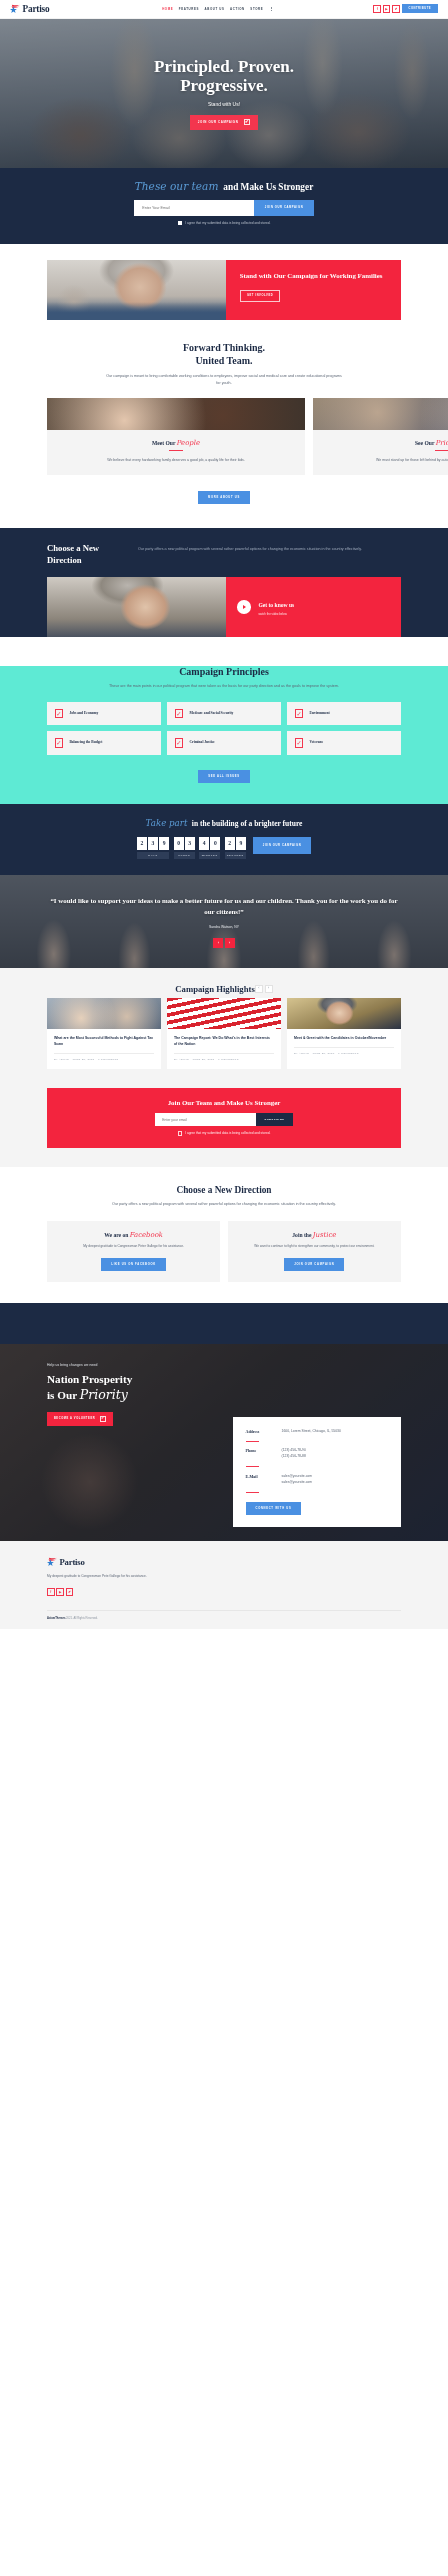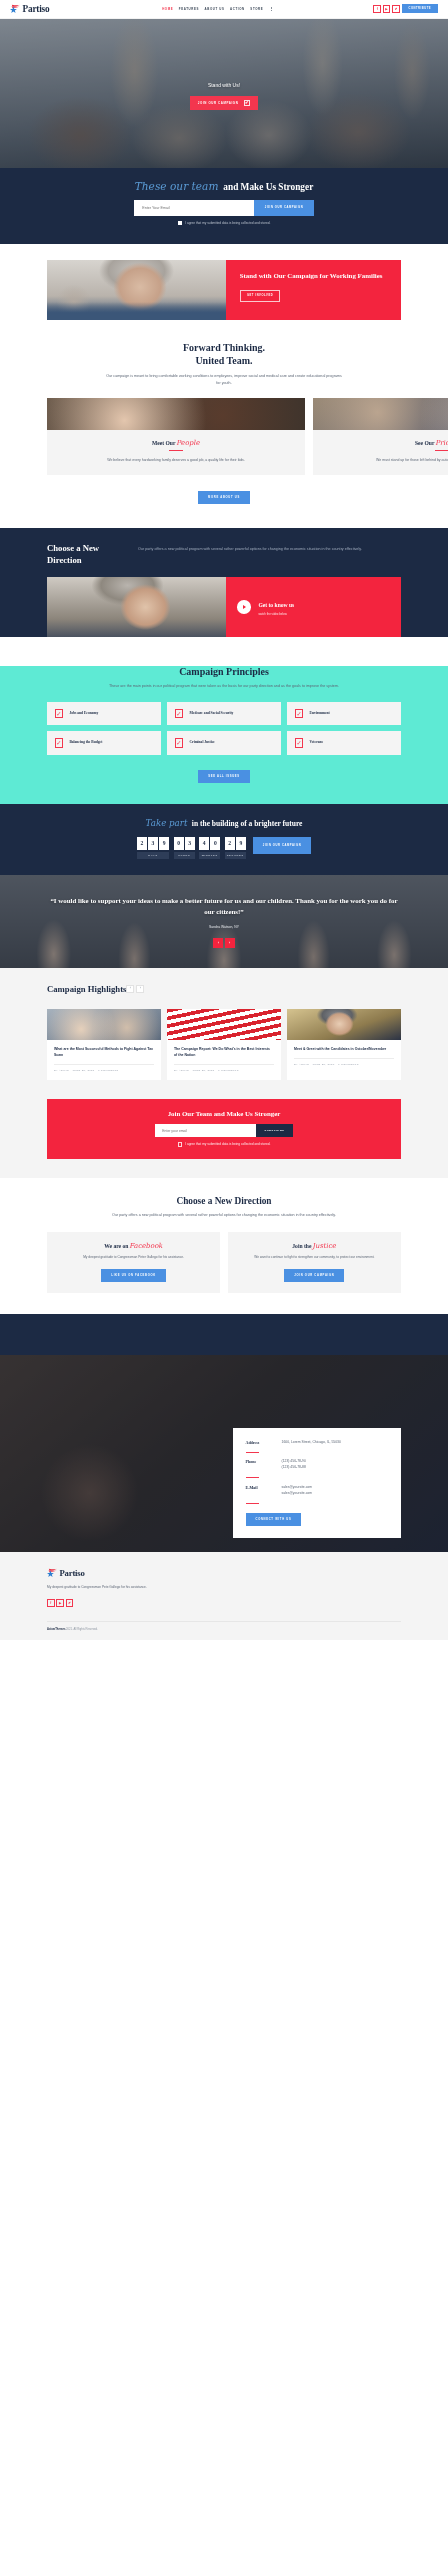--- a/index.html
+++ b/index.html
@@ -266,21 +266,21 @@
   }
   .testi-author { margin-top:8px;font-size:3.4px;color:#e3e6ea; }
   .testi-nav { margin-top:8.7px; display:flex; justify-content:center; gap:1.2px; }
   .testi-nav button {
     width:10px;height:10px;background:#f3243e;color:#fff;border:none;
     font-size:4.4px;line-height:1;cursor:pointer;
   }
 
   
   .highlights { background:#f4f4f4; padding:16px 0 18.7px; }
-  .hl-head { display:flex;align-items:center;justify-content:flex-start;margin:0 47px 15px; }
+  .hl-head { display:flex;align-items:center;justify-content:center;margin:0 47px 4px; }
   .hl-head h2 { font-family:"Liberation Serif",serif;font-weight:700;font-size:8.7px;color:#1c2a44; }
   .hl-arrows { display:flex;gap:1.9px; }
   .hl-arrows button {
     width:8px;height:8px;background:#fff;border:0.6px solid #e2e2e2;color:#8a94a3;
     font-size:3.7px;line-height:1;cursor:pointer;
   }
   .hl-grid { display:flex; gap:6.2px; margin:0 47px; }
   .hl-card { flex:1; background:#fff; }
   .hl-img { height:31px; }
   .hl-img.a {
@@ -412,20 +412,24 @@
   <div class="header-right">
     <span class="soc">f</span>
     <span class="soc">▶</span>
     <span class="soc">✐</span>
     <span class="btn-contribute">CONTRIBUTE</span>
   </div>
 </div>
 
 <section class="hero">
   <div class="hero-inner">
+    <h1>
+      <span>Principled. Proven.</span><br>
+      <span>Progressive.</span>
+    </h1>
     <div class="hero-sub">Stand with Us!</div>
     <div class="hero-btn">
       <span>JOIN OUR CAMPAIGN</span>
       <span class="chk">✔</span>
     </div>
   </div>
 </section>
 
 <section class="join-band">
   <div class="join-title">
@@ -650,20 +654,31 @@
         <span>Join the </span><span class="hand">Justice</span>
       </h4>
       <p>We want to continue to fight to strengthen our community, to protect our environment.</p>
       <div class="b"><button class="btn-blue">JOIN OUR CAMPAIGN</button></div>
     </div>
   </div>
 </section>
 
 <div class="prosp-band"></div>
 <section class="prosp">
+  <div class="prosp-in">
+    <div class="kicker">Help us bring changes we need</div>
+    <h2>
+      <span>Nation Prosperity</span><br>
+      <span>is Our </span><span class="hand">Priority</span>
+    </h2>
+    <div class="btn-r">
+      <span>BECOME A VOLUNTEER</span>
+      <span class="chk">✔</span>
+    </div>
+  </div>
   <div class="contact-card">
     <div class="crow">
       <div class="clabel">Address</div>
       <div class="cval" style="white-space:pre-line">1600, Lorem Street, Chicago, IL, 55030</div>
     </div>
     <div class="crow">
       <div class="clabel">Phone</div>
       <div class="cval" style="white-space:pre-line">(123) 456-78-90
 (123) 456-78-88</div>
     </div>

